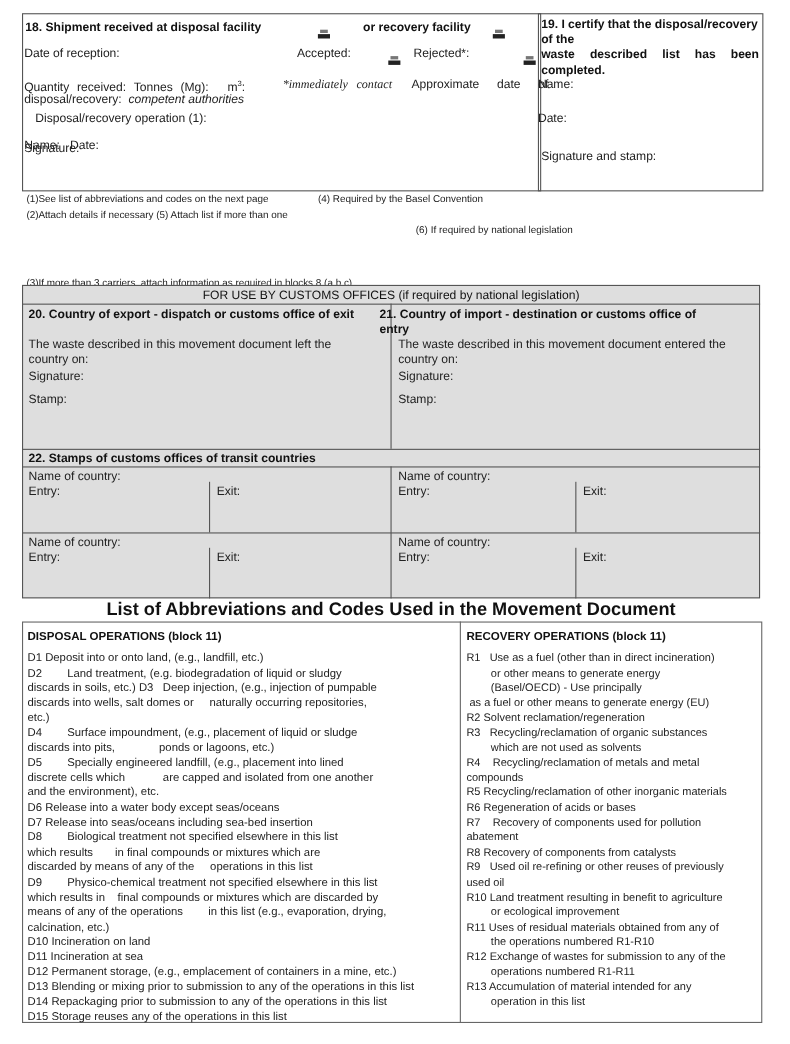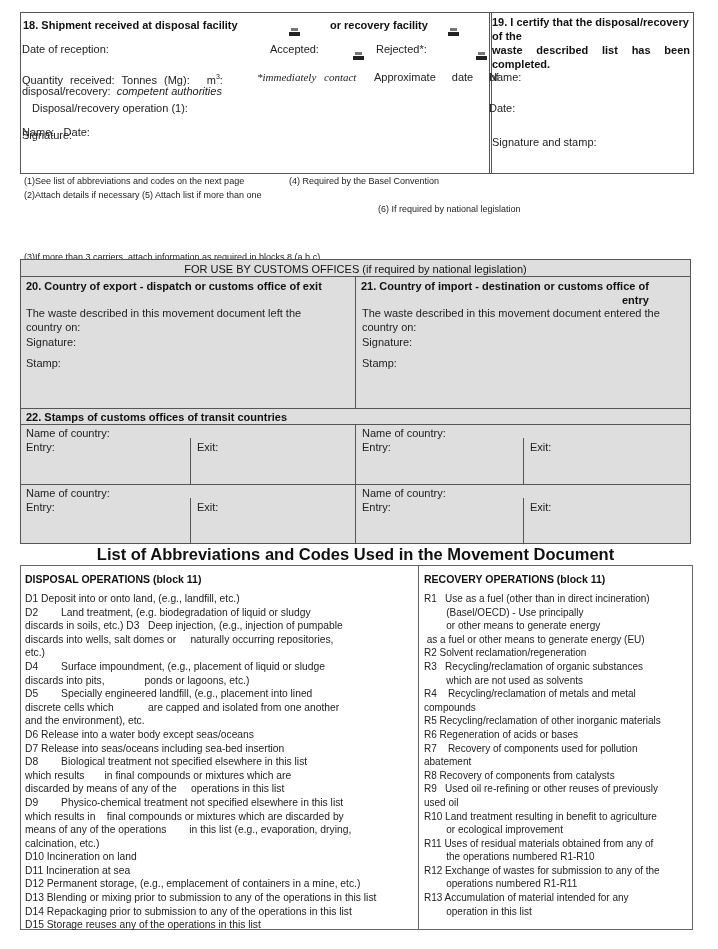--- a/index.html
+++ b/index.html
@@ -82,21 +82,21 @@
 <div class="abs f11" style="left:26px;top:306px;color:#222;">
   <div>The waste described in this movement document left the</div>
   <div>country on:</div>
 </div>
 <div class="abs f11" style="left:26px;top:335px;color:#222;">Signature:</div>
 <div class="abs f11" style="left:26px;top:356px;color:#222;">Stamp:</div>
 
 <div class="vline" style="left:355px;top:276px;height:132px;"></div>
 
 
-<div class="abs f11 b" style="left:361px;top:279px;text-align:right;">
+<div class="abs f11 b" style="left:345px;top:279px;">
   <div>21. Country of import - destination or customs office of</div>
   <div>entry</div>
 </div>
 <div class="abs f11" style="left:362px;top:306px;color:#222;">
   <div>The waste described in this movement document entered the</div>
   <div>country on:</div>
 </div>
 <div class="abs f11" style="left:362px;top:335px;color:#222;">Signature:</div>
 <div class="abs f11" style="left:362px;top:356px;color:#222;">Stamp:</div>
 
@@ -161,22 +161,22 @@
   <div class="list-line">D11 Incineration at sea</div>
   <div class="list-line">D12 Permanent storage, (e.g., emplacement of containers in a mine, etc.)</div>
   <div class="list-line">D13 Blending or mixing prior to submission to any of the operations in this list</div>
   <div class="list-line">D14 Repackaging prior to submission to any of the operations in this list</div>
   <div class="list-line">D15 Storage reuses any of the operations in this list</div>
 </div>
 
 <div class="abs f10 b" style="left:424px;top:573px;">RECOVERY OPERATIONS (block 11)</div>
 <div class="abs" style="left:424px;top:592px;width:268px;font-size:10px;line-height:13.6px;color:#222;">
   <div class="list-line">R1   Use as a fuel (other than in direct incineration)</div>
+  <div class="list-line">        or other means to generate energy</div>
   <div class="list-line">        (Basel/OECD) - Use principally</div>
-  <div class="list-line">        or other means to generate energy</div>
   <div class="list-line"> as a fuel or other means to generate energy (EU)</div>
   <div class="list-line">R2 Solvent reclamation/regeneration</div>
   <div class="list-line">R3   Recycling/reclamation of organic substances</div>
   <div class="list-line">        which are not used as solvents</div>
   <div class="list-line">R4    Recycling/reclamation of metals and metal</div>
   <div class="list-line">compounds</div>
   <div class="list-line">R5 Recycling/reclamation of other inorganic materials</div>
   <div class="list-line">R6 Regeneration of acids or bases</div>
   <div class="list-line">R7    Recovery of components used for pollution</div>
   <div class="list-line">abatement</div>

